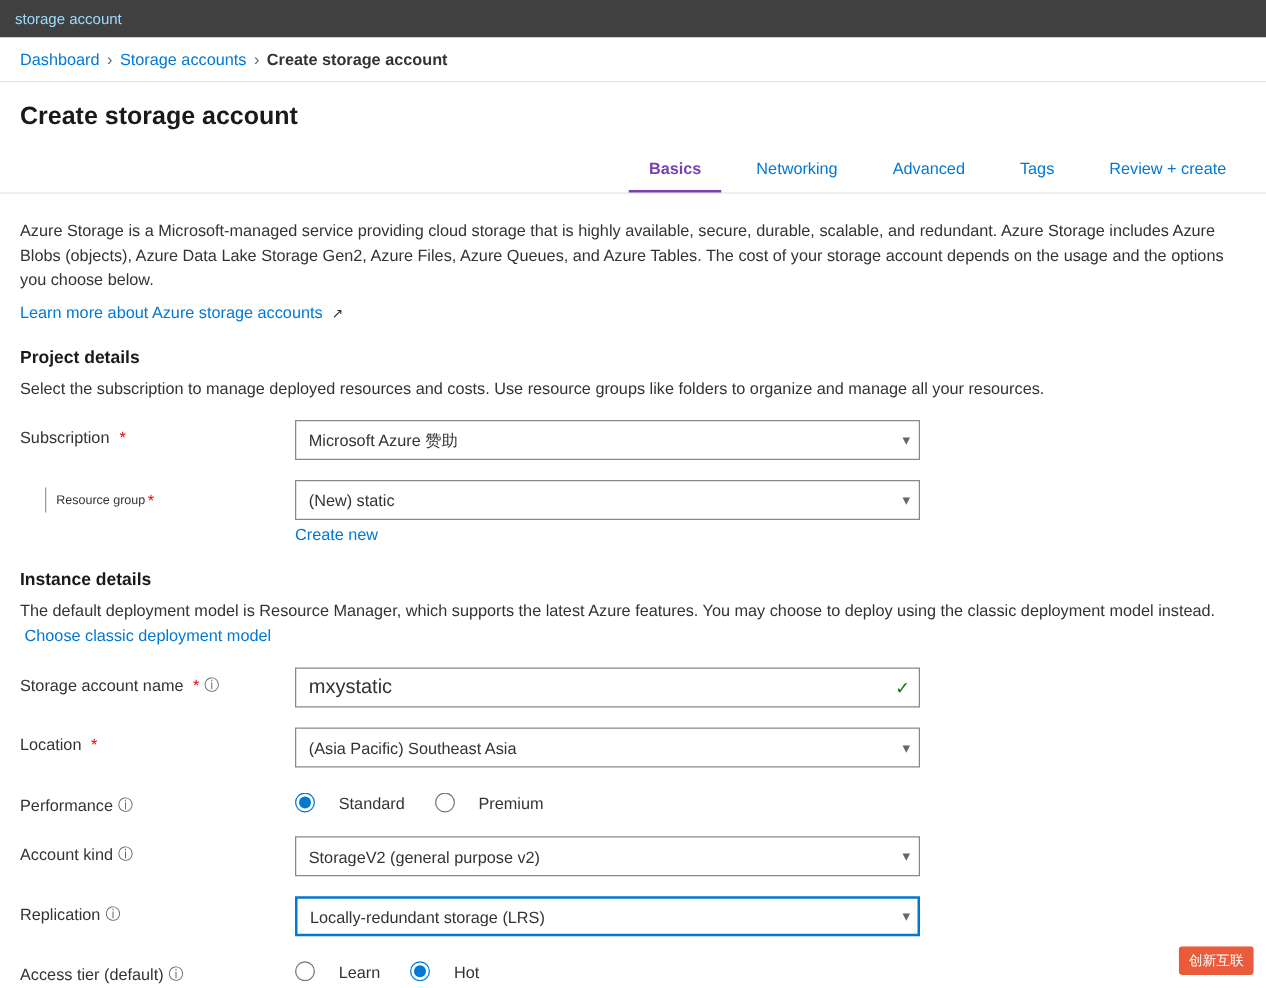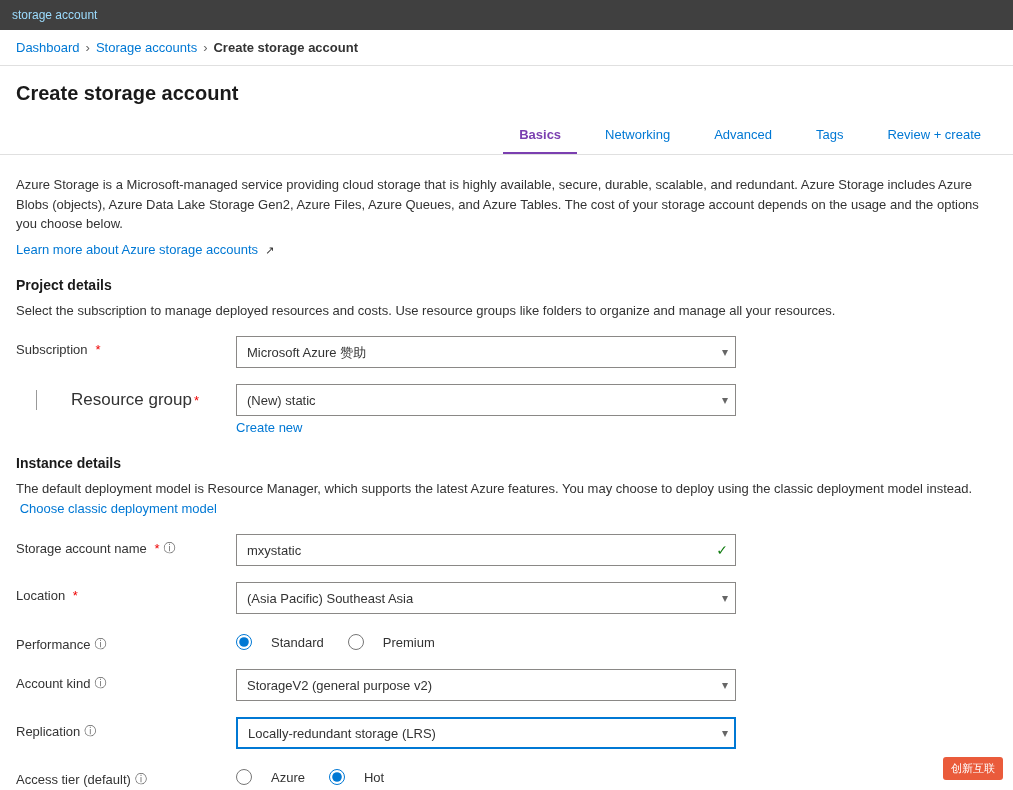--- a/index.html
+++ b/index.html
@@ -35,21 +35,21 @@
     .form-label .info-icon { color: #666; font-size: 12px; cursor: help; }
 
     .form-control { flex: 1; max-width: 500px; }
 
     .select-wrapper { position: relative; }
     .select-wrapper select { width: 100%; padding: 6px 30px 6px 10px; border: 1px solid #8a8886; font-size: 13px; color: #333; background: #fff; appearance: none; cursor: pointer; height: 32px; }
     .select-wrapper select.highlighted { border: 2px solid #0078d4; }
     .select-arrow { position: absolute; right: 8px; top: 50%; transform: translateY(-50%); pointer-events: none; color: #666; font-size: 12px; }
 
     .input-wrapper { position: relative; }
-    .input-wrapper input { width: 100%; padding: 6px 30px 6px 10px; border: 1px solid #8a8886; font-size: 13px; color: #333; height: 32px; }
+    .input-wrapper input { width: 100%; padding: 6px 30px 6px 10px; border: 1px solid #8a8886; font-size: 16px; color: #333; height: 32px; }
     .input-check { position: absolute; right: 8px; top: 50%; transform: translateY(-50%); color: #107c10; font-size: 14px; }
 
     .create-new { color: #0078d4; font-size: 13px; text-decoration: none; cursor: pointer; margin-top: 4px; display: inline-block; }
 
     .radio-group { display: flex; gap: 24px; align-items: center; padding-top: 4px; }
     .radio-option { display: flex; align-items: center; gap: 19px; cursor: pointer; font-size: 13px; }
     .radio-option input[type="radio"] { accent-color: #0078d4; width: 16px; height: 16px; cursor: pointer; }
 
     .watermark { position: fixed; bottom: 10px; right: 10px; background: #e84a26; color: #fff; font-size: 11px; padding: 4px 8px; border-radius: 3px; opacity: 0.9; }
 
@@ -107,21 +107,21 @@
         <span class="select-arrow">▾</span>
       </div>
     </div>
   </div>
 
   
   <div style="display:flex; align-items:flex-start; margin-bottom:16px;">
     <div style="width:220px; min-width:220px; padding-top:6px;">
       <div style="display:flex; align-items:center;">
         <span style="border-left:1px solid #999; height:20px; margin-right:8px; margin-left:20px; display:inline-block;"></span>
-        <span style="font-size:17px; color:#333;margin-left:26px;" class="required">Resource group</span>
+        <span style="font-size:10px; color:#333;" class="required">Resource group</span>
         <span style="color:#e00; margin-left:2px;">*</span>
       </div>
     </div>
     <div class="form-control">
       <div class="select-wrapper">
         <select>
           <option>(New) static</option>
         </select>
         <span class="select-arrow">▾</span>
       </div>
@@ -222,21 +222,21 @@
   
   <div class="form-group">
     <div class="form-label">
       <span>Access tier (default)</span>
       <span class="info-icon" title="Access tier info">ⓘ</span>
     </div>
     <div class="form-control">
       <div class="radio-group">
         <label class="radio-option">
           <input type="radio" name="access_tier" style="">
-          <span>Azure</span>
+          <span>Learn</span>
         </label>
         <label class="radio-option">
           <input type="radio" name="access_tier" checked="" style="">
           <span>Hot</span>
         </label>
       </div>
     </div>
   </div>
 
 </div>

